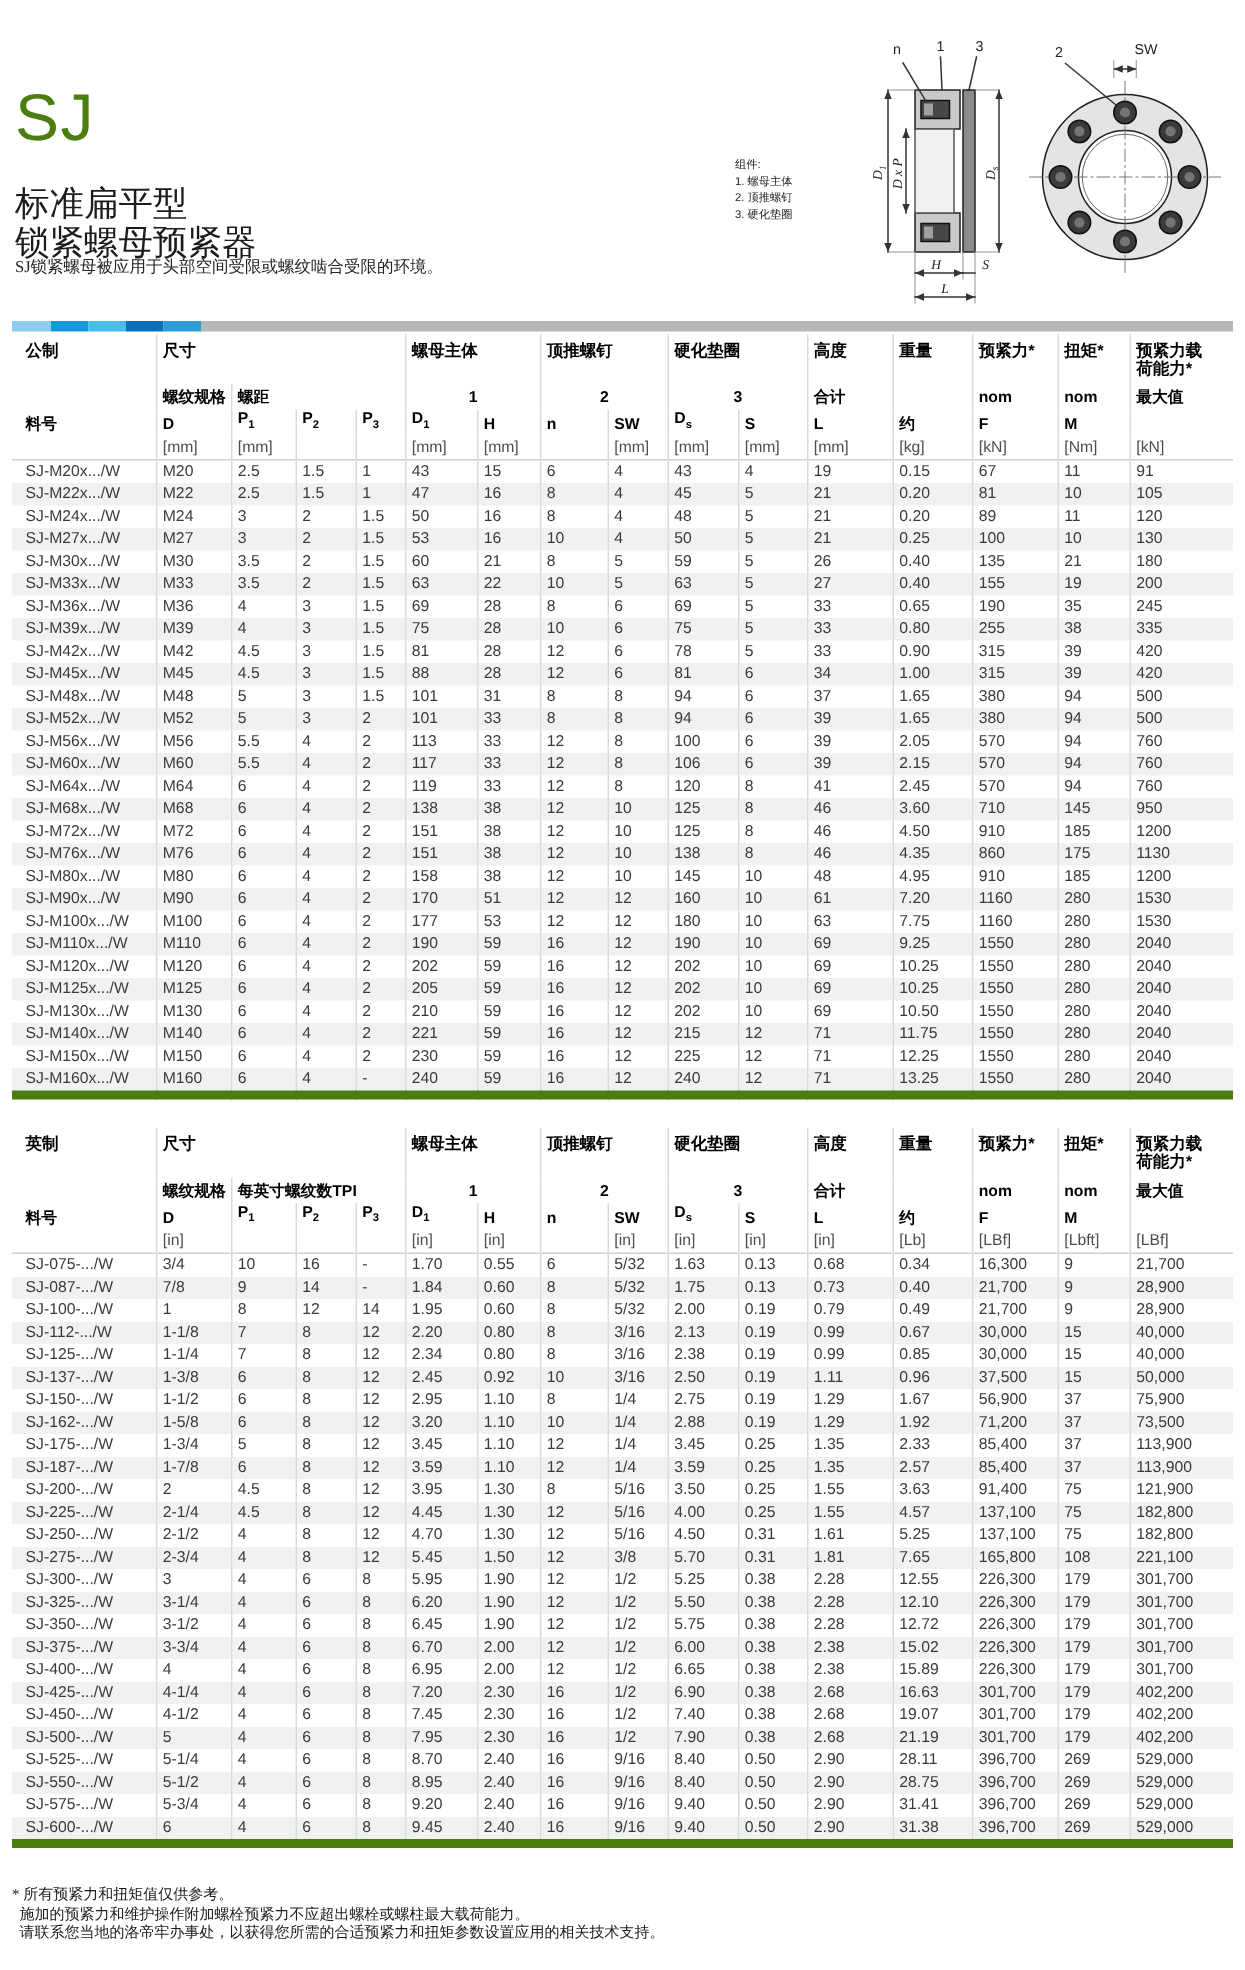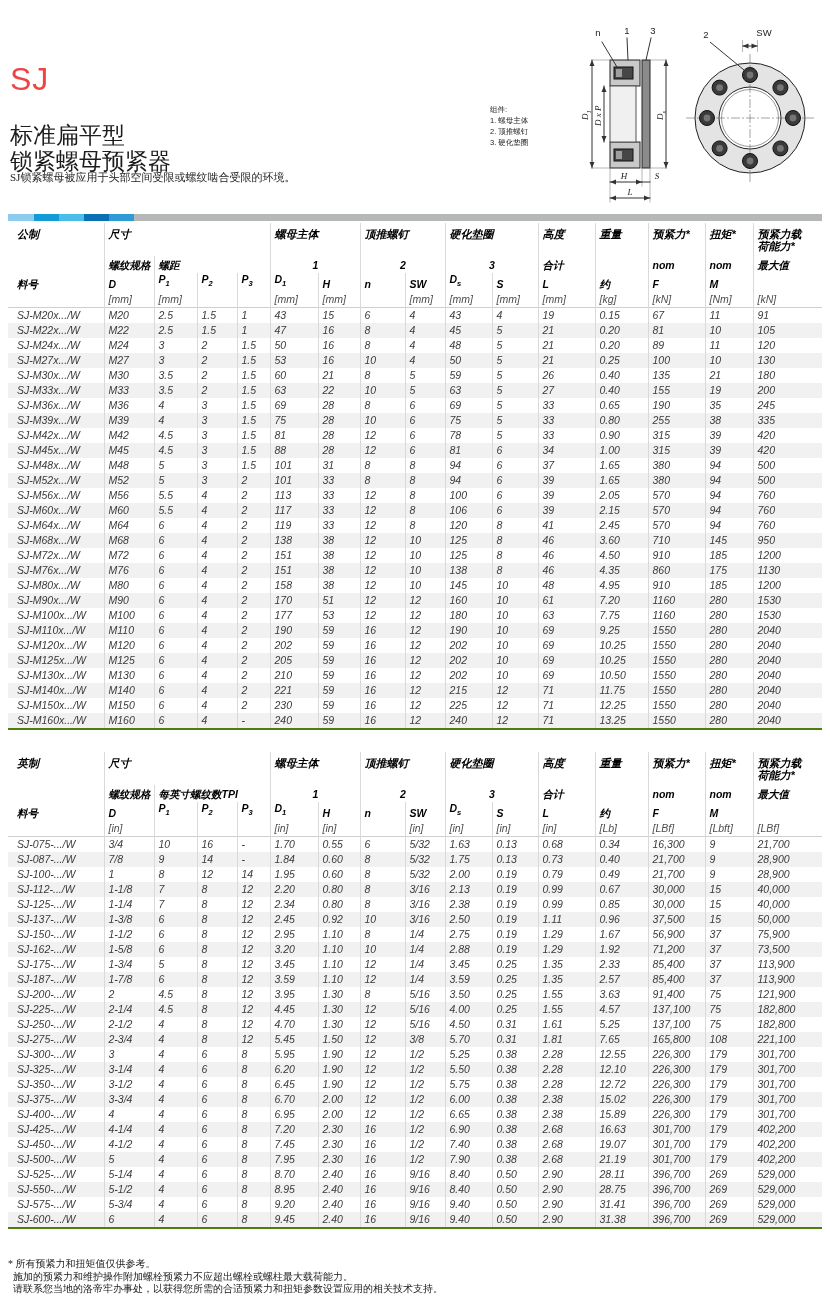--- a/index.html
+++ b/index.html
@@ -1,51 +1,51 @@
 <!DOCTYPE html>
 <html><head>
 <meta charset="utf-8">
 <style>
   html,body{margin:0;padding:0;}
   body{background:#fff;}
   .page{position:relative;width:830px;height:1313px;background:#fff;overflow:hidden;
         font-family:"Liberation Sans","DejaVu Sans",sans-serif;color:#111;}
   
   .brand{position:absolute;left:10px;top:56px;}
-  .brand h1{margin:0;font-size:32px;line-height:46px;font-weight:300;letter-spacing:1px;color:#ef4444;}
+  .brand h1{margin:0;font-size:44px;line-height:46px;font-weight:300;letter-spacing:1px;color:#4d7c0f;}
   .brand .sub{font-size:23px;line-height:26px;font-weight:400;color:#1c1c1c;margin-top:20px;}
   .brand .sub + .sub{margin-top:0;}
   .desc{position:absolute;left:10px;top:170px;font-size:11px;color:#222;
         font-family:"Liberation Serif","DejaVu Serif",serif;}
   
   .diagram{position:absolute;right:0px;top:22px;width:342px;height:186px;}
   .diagram text{fill:#222;}
   .dlg{font-size:7.5px;}
   .dim{font-size:9px;font-style:italic;font-family:"Liberation Serif","DejaVu Serif",serif;}
   .calln{font-size:9.5px;}
   
   .section{position:absolute;left:8px;width:814px;}
   .sec-metric{top:214px;}
   .sec-imperial{top:752px;}
   .bar{display:flex;height:7px;width:814px;margin-bottom:2px;}
   .bar span{display:block;height:7px;}
   
-  table.spec{border-collapse:collapse;table-layout:fixed;width:814px;font-size:10.5px;font-style:italic;}
+  table.spec{border-collapse:collapse;table-layout:fixed;width:814px;font-size:10.5px;}
   table.spec th,table.spec td{border-right:1px solid #d9d9d9;padding:0 3px 0 4px;text-align:left;
         overflow:hidden;white-space:pre-line;}
   table.spec th:last-child,table.spec td:last-child{border-right:none;}
   table.spec thead th{font-weight:bold;color:#000;vertical-align:bottom;line-height:12px;padding-bottom:2px;}
   table.spec thead tr:nth-child(1) th{vertical-align:top;padding-top:5px;height:26px;font-size:11px;}
   table.spec thead tr:nth-child(2) th{height:15px;}
   table.spec thead tr:nth-child(3) th{height:14px;}
   table.spec thead tr:nth-child(4) th{height:13px;}
   table.spec th.ctr{text-align:center;}
   table.spec th.unit,table.spec thead tr:nth-child(4) th{font-weight:normal;color:#4d4d4d;}
   table.spec sub{font-size:7.5px;}
-  table.spec tbody{border-top:1px solid #cfcfcf;border-bottom:2px solid #4d7c0f;}
+  table.spec tbody{border-top:1px solid #cfcfcf;border-bottom:6px solid #4d7c0f;}
   table.spec tbody td{height:15px;line-height:15px;color:#3a3a3a;white-space:nowrap;}
   table.spec tbody tr:nth-child(even){background:#f1f1f1;}
   table.spec th:first-child,table.spec td:first-child{padding-left:9px;}
   
   .footnotes{position:absolute;left:8px;top:1258px;font-size:10px;line-height:12.5px;color:#1a1a1a;
         font-family:"Liberation Serif","DejaVu Serif",serif;}
   .footnotes .fn{white-space:nowrap;}
   .footnotes .fn + .fn{margin-left:5px;}
 </style>
 </head>

